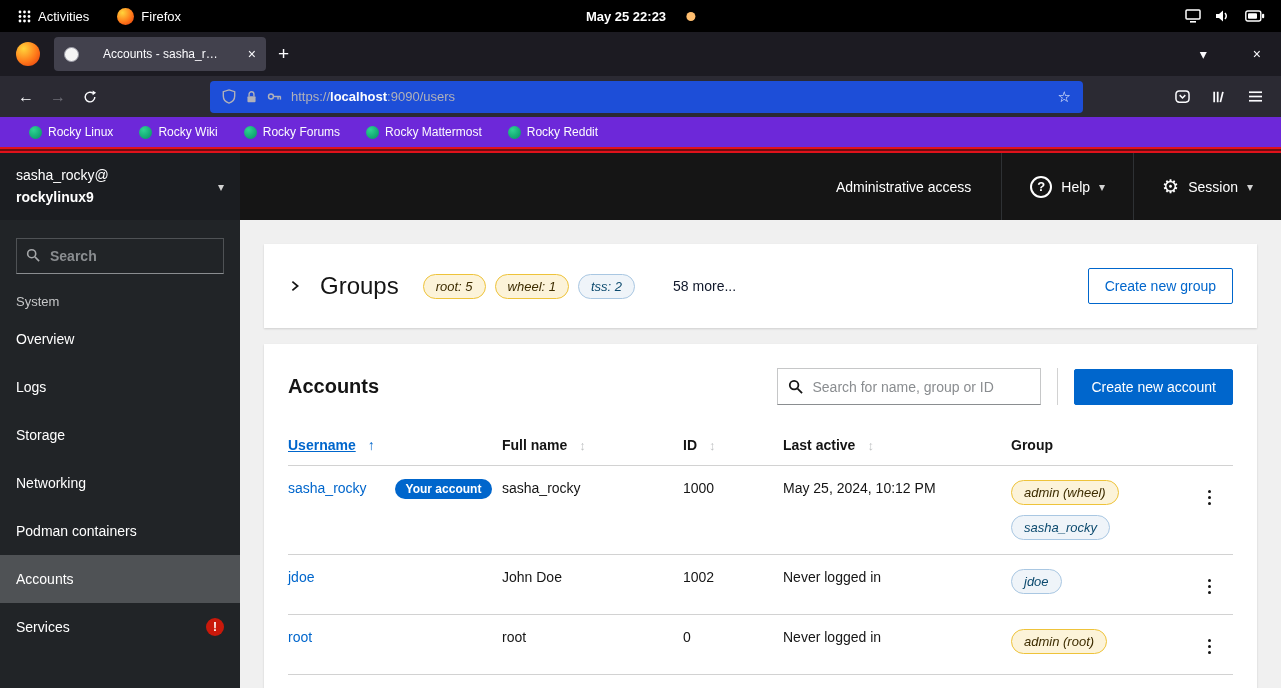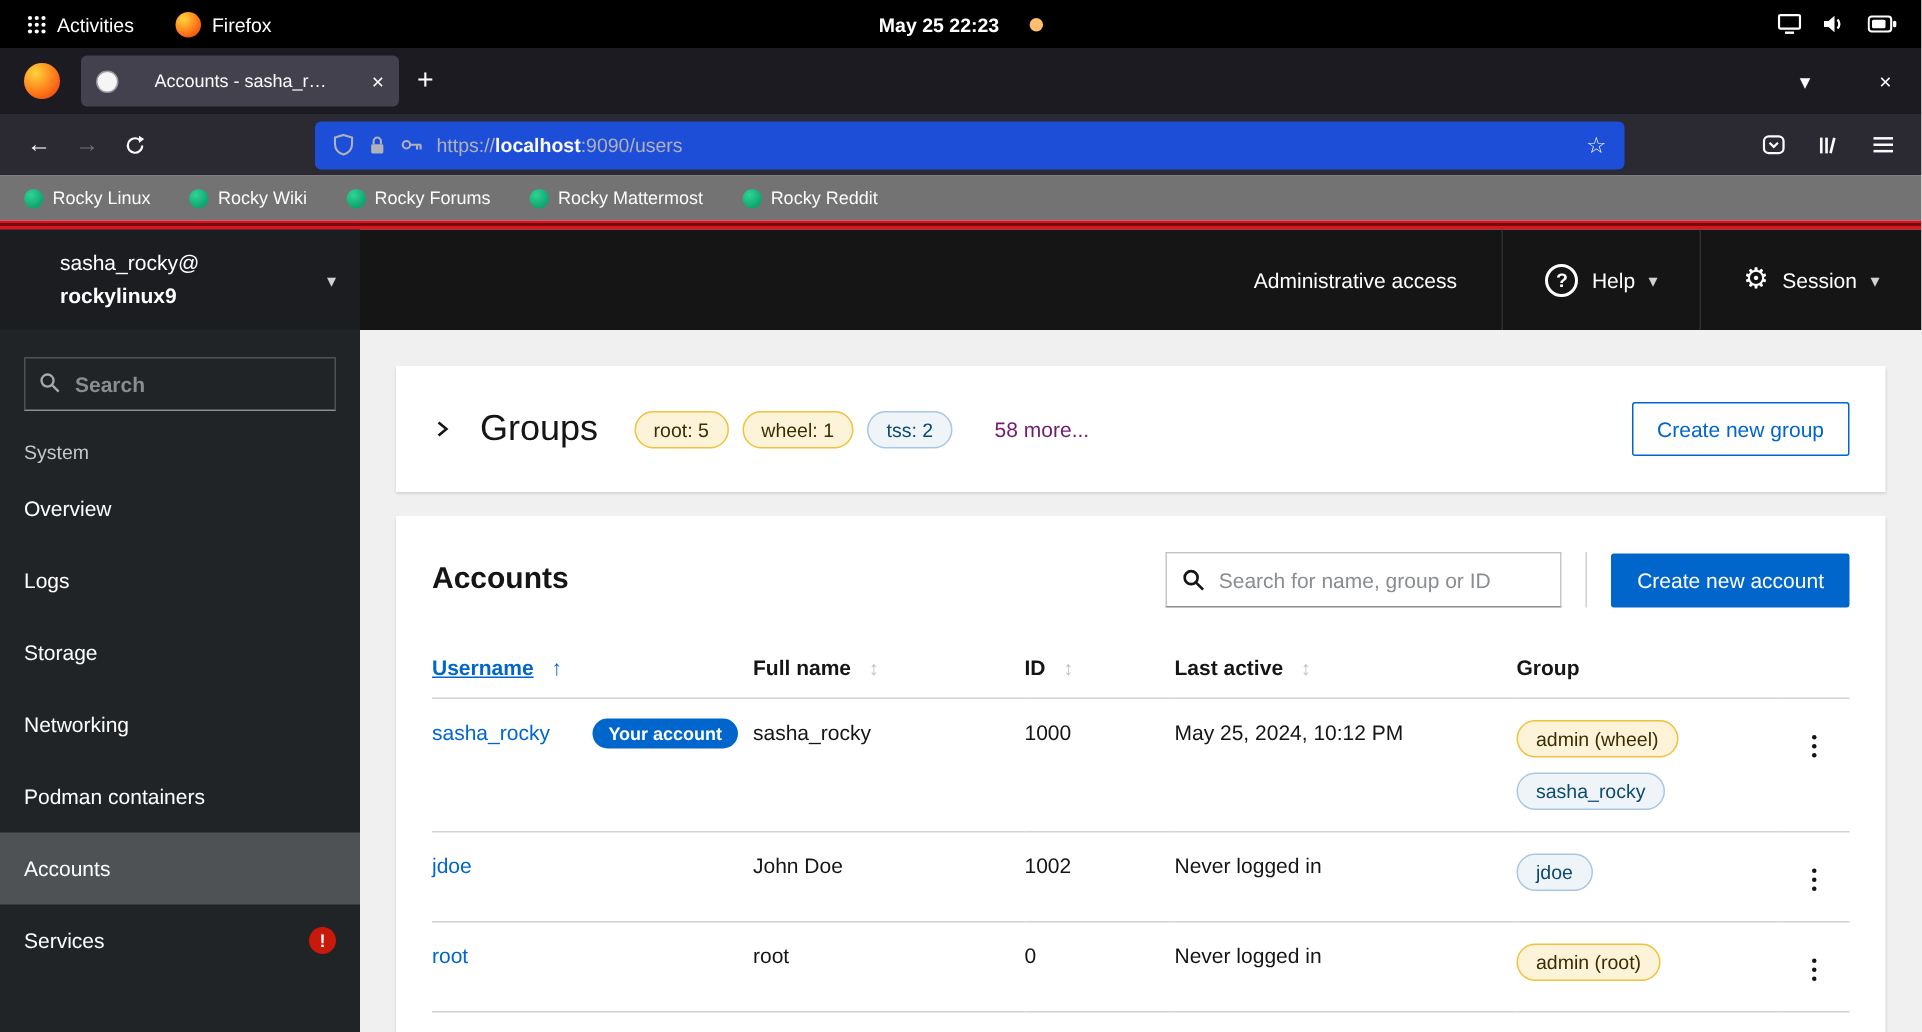--- a/index.html
+++ b/index.html
@@ -33,31 +33,31 @@
   .nav-btn.disabled { color:#6f6f78; }
   .url-bar { flex:1; height:32px; background:#1d4ed8; border-radius:4px; margin:0 14px 0 104px; display:flex; align-items:center; padding:0 12px; gap:9px; }
   .url-icon { color:#b1b1b9; display:flex; align-items:center; }
   .url-text { font-size:13px; color:#b1b1b9; white-space:nowrap; }
   .url-text .host { color:#fbfbfe; font-weight:bold; }
   .url-star { margin-left:auto; color:#fbfbfe; font-size:15px; cursor:pointer; }
   .nav-right { display:flex; align-items:center; gap:22px; padding:0 8px 0 78px; }
   .nav-right .tool { color:#fbfbfe; display:flex; align-items:center; cursor:pointer; }
 
   
-  .bookmarks { flex:0 0 30px; background:#737373; display:flex; align-items:center; gap:26px; padding:0 16px; color:#fbfbfe; font-size:12px; }
+  .bookmarks { flex:0 0 30px; background:#6d28d9; display:flex; align-items:center; gap:26px; padding:0 29px; color:#fbfbfe; font-size:12px; }
   .bookmark { display:flex; align-items:center; gap:6px; cursor:pointer; }
   .rocky-icon { width:13px; height:13px; border-radius:50%; background:radial-gradient(circle at 35% 30%, #2fd493, #0fa470 70%); flex:0 0 auto; }
 
   
   .brand-stripe { flex:0 0 6px; background:linear-gradient(#e0121b 0 2px, #6f0d10 2px 4px, #e0121b 4px 6px); }
 
   
   .masthead { flex:0 0 64px; background:#151515; display:flex; color:#fff; }
   .masthead-left { width:240px; flex:0 0 240px; background:#1b1d21; padding:12px 16px; display:flex; align-items:center; justify-content:space-between; cursor:pointer; }
-  .host-user { font-size:14px; line-height:1.55;margin-left:24px; }
+  .host-user { font-size:14px; line-height:1.55; }
   .host-name { font-weight:bold; }
   .caret { color:#d2d2d2; font-size:12px; }
   .masthead-right { flex:1; display:flex; align-items:stretch; justify-content:flex-end; }
   .admin-access { display:flex; align-items:center; padding:0 30px; font-size:14px; cursor:pointer; }
   .masthead-item { display:flex; align-items:center; gap:9px; padding:0 28px; border-left:1px solid #2e3134; font-size:14px; cursor:pointer; }
   .q-circle { width:22px; height:22px; border-radius:50%; border:2px solid #fff; display:flex; align-items:center; justify-content:center; font-size:13px; font-weight:bold; }
   .gear { font-size:19px; line-height:1; }
 
   
   .app-body { flex:1; display:flex; overflow:hidden; }
@@ -74,25 +74,25 @@
   .alert-badge { width:18px; height:18px; border-radius:50%; background:#c9190b; color:#fff; font-size:12px; font-weight:bold; display:flex; align-items:center; justify-content:center; }
 
   
   .main { flex:1; background:#f0f0f0; padding:24px 24px 0; display:flex; flex-direction:column; gap:16px; overflow:hidden; }
   .card { background:#fff; box-shadow:0 1px 2px rgba(3,3,3,.14); flex-shrink:0; }
 
   
   .groups-card { display:flex; align-items:center; gap:18px; padding:24px; }
   .expand-btn { color:#151515; display:flex; align-items:center; cursor:pointer; }
   .groups-title { font-size:24px; font-weight:500; color:#151515; margin-right:6px; }
-  .pill { border-radius:30px; padding:4px 12px; font-size:13px; border:1px solid; white-space:nowrap; }
+  .pill { border-radius:30px; padding:4px 12px; font-size:13px; border:1px solid; white-space:nowrap;font-style:italic; }
   .pill.gold { background:#fcf3d9; border-color:#eec33a; color:#3d2c00; }
   .pill.blue { background:#eff4f9; border-color:#a9c7e2; color:#0c4a6e; }
   .pill-row { display:flex; gap:9px; align-items:center; }
-  .more-link { color:#701a75; font-size:14px; text-decoration:none; margin-left:10px; cursor:pointer; }
+  .more-link { color:#0f172a; font-size:14px; text-decoration:none; margin-left:20px; cursor:pointer; }
   .btn { font-size:14px; padding:9px 16px; border-radius:2px; cursor:pointer; font-family:inherit; }
   .btn-secondary { background:#fff; border:1px solid #0066cc; color:#0066cc; margin-left:auto; }
   .btn-primary { background:#0066cc; border:1px solid #0066cc; color:#fff; }
 
   
   .accounts-card { padding:24px; display:flex; flex-direction:column; }
   .accounts-head { display:flex; align-items:center; }
   .accounts-title { font-size:20px; font-weight:bold; color:#151515; }
   .accounts-tools { margin-left:auto; display:flex; align-items:center; gap:16px; }
   .table-search { position:relative; width:264px; }

